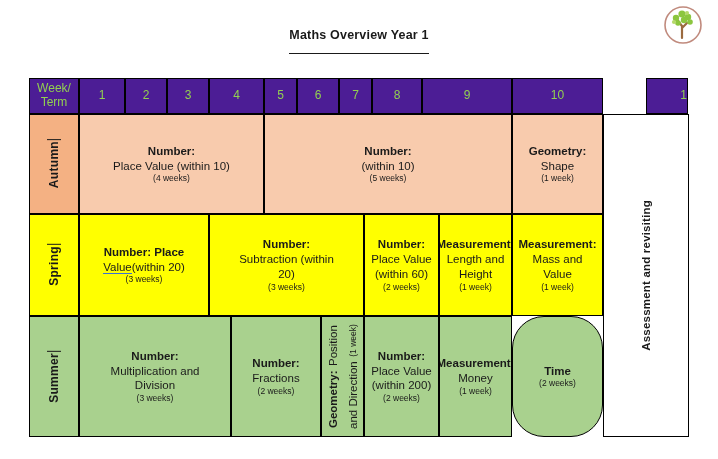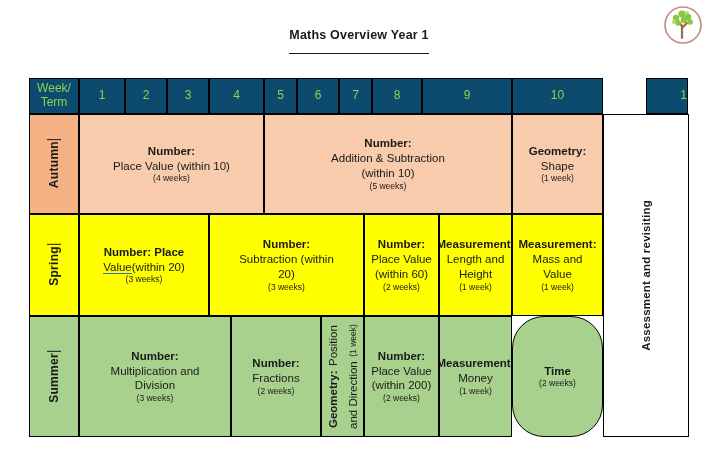--- a/index.html
+++ b/index.html
@@ -59,21 +59,21 @@
     border: 1px solid #000000;
     display: flex;
     align-items: center;
     justify-content: center;
     text-align: center;
     overflow: hidden;
   }
 
   
   .hdr {
-    background: #0c4a6e;
+    background: #4c1d95;
     color: #92D050;
     font-size: 12px;
     height: 36px;
     top: 0;
     line-height: 1.15;
   }
   .hdr.wk-term {
     font-size: 12px;
     flex-direction: column;
   }
@@ -204,21 +204,20 @@
       <div class="cellbody">
         <span class="t-bold">Number:</span>
         <span class="t-norm">Place Value (within 10)</span>
         <span class="t-wk">(4 weeks)</span>
       </div>
     </div>
 
     <div class="cell autumn-bg" style="left:235px; top:36px; width:248px; height:100px;">
       <div class="cellbody">
         <span class="t-bold">Number:</span>
-        <span class="t-norm">Addition &amp; Subtraction</span>
         <span class="t-norm">(within 10)</span>
         <span class="t-wk">(5 weeks)</span>
       </div>
     </div>
 
     <div class="cell autumn-bg" style="left:483px; top:36px; width:91px; height:100px;">
       <div class="cellbody">
         <span class="t-bold">Geometry:</span>
         <span class="t-norm">Shape</span>
         <span class="t-wk">(1 week)</span>

